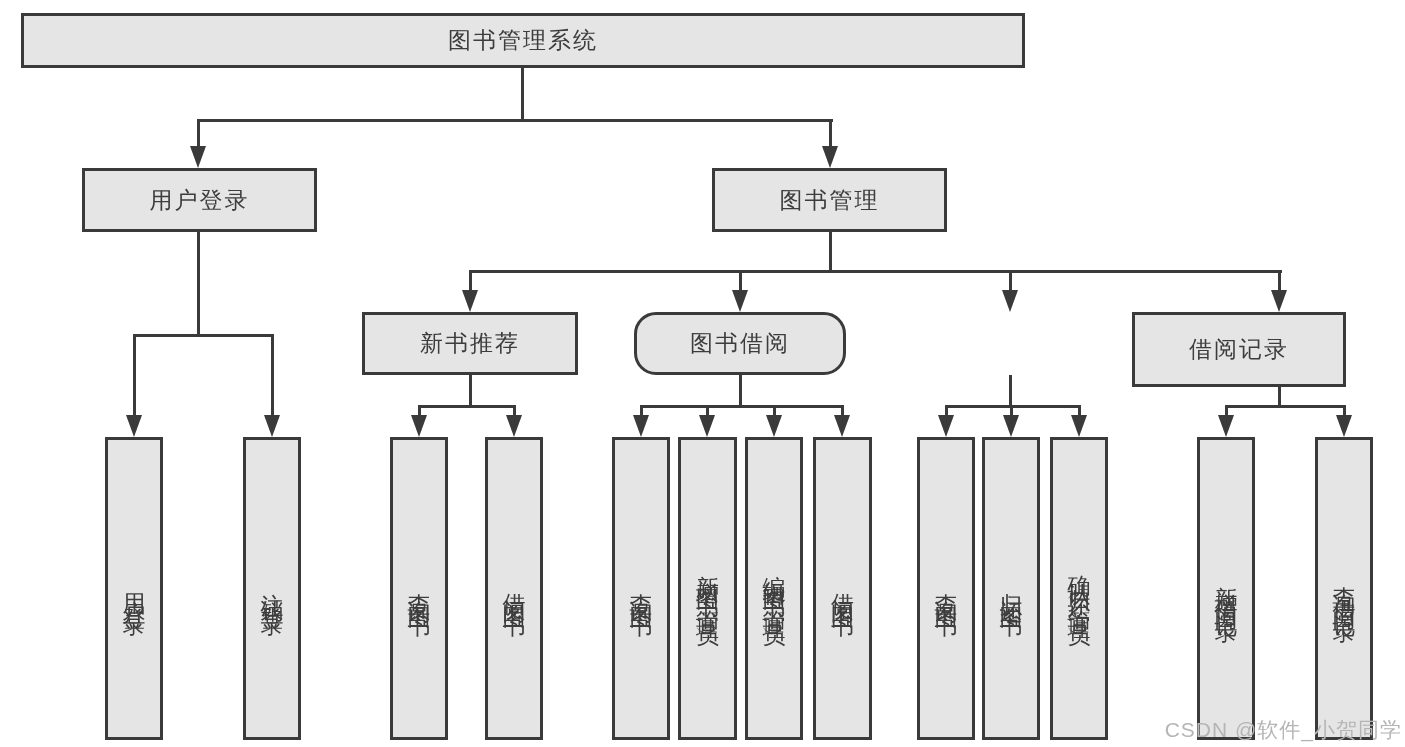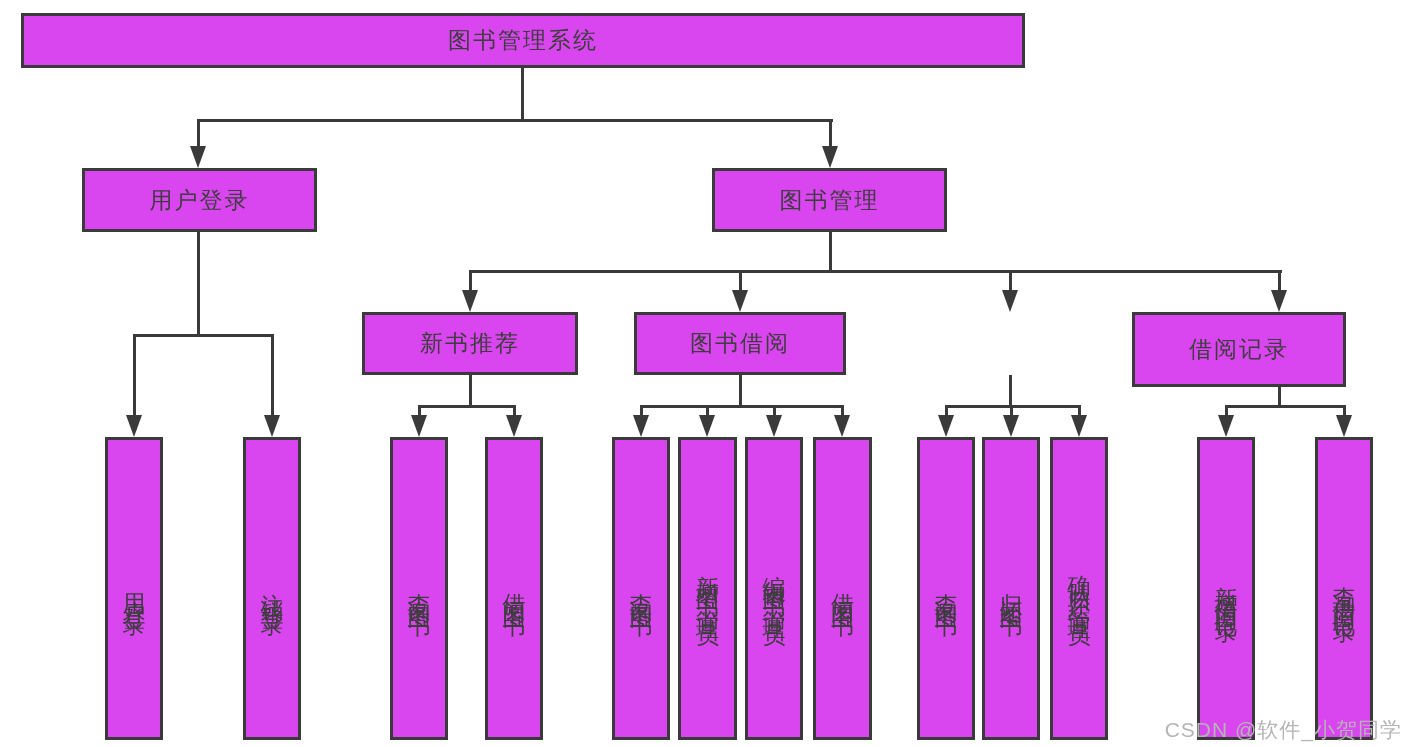--- a/index.html
+++ b/index.html
@@ -6,21 +6,21 @@
   .canvas {
     position: relative;
     width: 1405px;
     height: 747px;
     background: #ffffff;
     font-family: "Liberation Sans", "DejaVu Sans", sans-serif;
     overflow: hidden;
   }
   .node {
     position: absolute;
-    background: #d946ef;
+    background: #e5e5e5;
     border: 3px solid #3a3a3a;
     display: flex;
     align-items: center;
     justify-content: center;
     color: #3d3d3d;
     box-sizing: border-box;
     z-index: 2;
   }
   .node-h span {
     font-size: 23px;
@@ -70,21 +70,21 @@
   <div class="node node-h" style="left:82px; top:168px; width:235px; height:64px;">
     <span>用户登录</span>
   </div>
   <div class="node node-h" style="left:362px; top:312px; width:216px; height:63px;">
     <span>新书推荐</span>
   </div>
 
   <div class="node node-h" style="left:712px; top:168px; width:235px; height:64px;">
     <span>图书管理</span>
   </div>
-  <div class="node node-h" style="left:634px; top:312px; width:212px; height:63px;">
+  <div class="node node-h" style="left:634px; top:312px; width:212px; height:63px;border-radius:22px;">
     <span>图书借阅</span>
   </div>
   <div class="node node-h" style="left:1132px; top:312px; width:214px; height:75px;">
     <span>借阅记录</span>
   </div>
 
   <div class="node leaf" style="left:105px; top:437px; width:58px; height:303px;">
     <span>用户登录</span>
   </div>
   <div class="node leaf" style="left:243px; top:437px; width:58px; height:303px;">

